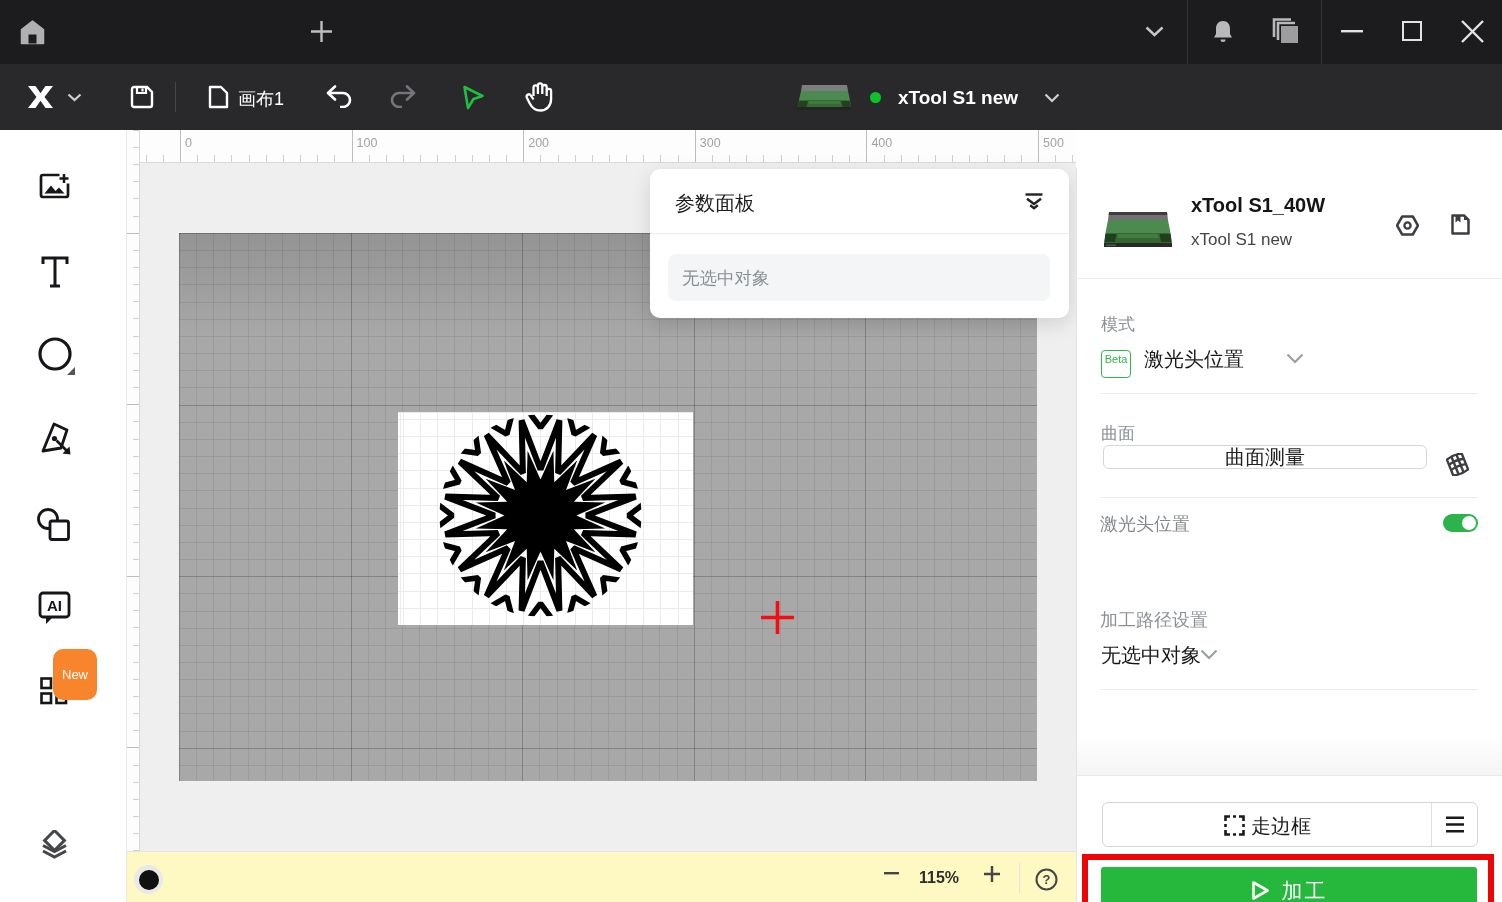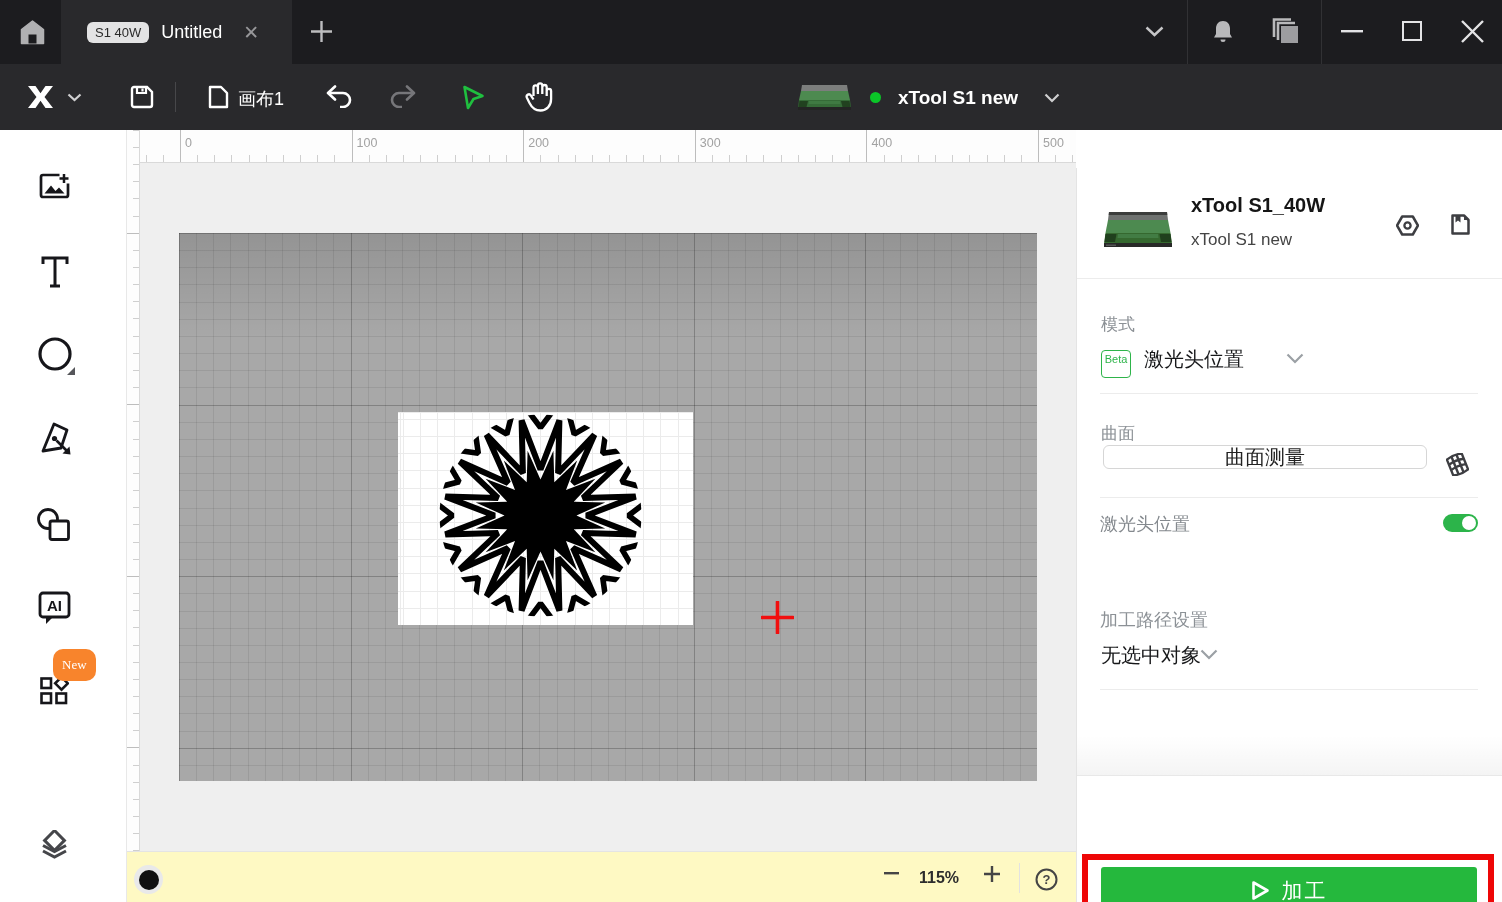--- a/index.html
+++ b/index.html
@@ -60,21 +60,21 @@
 #fpanel .pbox span { margin-left:14px; font-size:17.5px; color:#8a8f94; }
 
 #bottombar { left:105px; top:851px; width:971px; height:51px; background:#fef9c3; border-top:1px solid #e4e4e4; }
 #dotwrap { left:29px; top:13px; width:29px; height:29px; border-radius:50%; background:#e9e9e9; }
 #dot { left:4.5px; top:4.5px; width:20px; height:20px; border-radius:50%; background:#111; }
 .zoomtext { left:804px; top:17px; width:60px; text-align:center; font-size:16px; color:#2c2c2c; font-weight:bold; }
 .bsep { left:914px; top:11px; width:1px; height:30px; background:#e2e2e2; }
 
 #sidebar { left:0; top:130px; width:127px; height:772px; background:#fff; border-right:1px solid #e8e8e8; }
 .sic { position:absolute; left:40px; }
-#newbadge { left:53px; top:519px; background:#f8842c; color:#fff; font-size:13px; padding:8px 9px; border-radius:10px;font-family:Liberation Serif, serif; }
+#newbadge { left:53px; top:519px; background:#f8842c; color:#fff; font-size:13px; padding:18px 9px; border-radius:10px; }
 
 #rpanel { left:1076px; top:130px; width:426px; height:772px; background:#fff; border-left:1px solid #e4e4e4;margin-top:38px; }
 .rp { position:absolute; }
 .rdiv { position:absolute; background:#ececec; height:1px; }
 .rlabel { position:absolute; font-size:17px; color:#8c9196; }
 #toggle { left:366px; top:346px; width:35px; height:18px; border-radius:9px; background:#2cb44a; }
 #toggle::after { content:""; position:absolute; right:2px; top:2px; width:14px; height:14px; border-radius:50%; background:#fff; }
 #xybox { left:24px; top:378px; width:377px; height:47px; background:#f4f5f7; border-radius:6px; font-size:18px; color:#38393b; }
 #btn-border { left:25px; top:634px; width:376px; height:45px; border:1px solid #d6d6d6; border-radius:6px; background:#fff; }
 #redframe { left:4.5px; top:686px; width:412px; height:75px; border:6.3px solid #ee0606; }
@@ -118,20 +118,32 @@
       <span class="rnum" style="left:594.8px;top:6px">300</span>
       <span class="rnum" style="left:766.4px;top:6px">400</span>
       <span class="rnum" style="left:938.0px;top:6px">500</span>
       <span class="rnum rnumv" style="left:2px;width:24px;text-align:center;top:81.6px">0</span>
       <span class="rnum rnumv" style="left:2px;width:24px;text-align:center;top:253.2px">100</span>
       <span class="rnum rnumv" style="left:2px;width:24px;text-align:center;top:424.8px">200</span>
       <span class="rnum rnumv" style="left:2px;width:24px;text-align:center;top:596.4px">300</span>
     </div>
   </div>
 
+  <div id="fpanel" class="abs">
+    <div class="ptitle">参数面板</div>
+    <svg style="position:absolute;right:25px;top:24px" width="20" height="17" viewBox="0 0 20 17">
+      <path d="M1.5 1.5 L18.5 1.5" stroke="#222" stroke-width="2.4" fill="none"></path>
+      <path d="M3 5.8 L10 11 L17 5.8" stroke="#222" stroke-width="2.4" fill="none"></path>
+      <path d="M6.2 12.2 L10 15.2 L13.8 12.2" stroke="#222" stroke-width="2.4" fill="none"></path>
+    </svg>
+    <div class="pdiv"></div>
+    <div class="pbox">
+        <span>无选中对象</span>
+      </div>
+  </div>
 
   <div id="bottombar" class="abs">
     <div id="dotwrap" class="abs">
         <div id="dot" class="abs"></div>
       </div>
     <svg class="abs" style="left:779px;top:20px" width="15" height="3">
         <rect width="15" height="2.4" fill="#454545"></rect>
       </svg>
     <div class="zoomtext abs">115%</div>
     <svg class="abs" style="left:879px;top:14px" width="16" height="16">
@@ -233,35 +245,41 @@
     <div id="toggle" class="rp"></div>
     <div class="rlabel" style="left:23px;top:440px;font-size:18px">加工路径设置</div>
     <div class="rp" style="left:24px;top:474px;font-size:20px;color:#17181a">无选中对象</div>
     <svg class="rp" style="left:123px;top:481px" width="18" height="11" viewBox="0 0 18 11">
       <path d="M1.5 1.5 L9 9 L16.5 1.5" fill="none" stroke="#9ba0a5" stroke-width="2.2"></path>
     </svg>
     <div class="rdiv" style="left:23px;top:521px;width:378px"></div>
 
     <div id="shadowgrad"></div>
     <div id="shadowline"></div>
+    <div id="btn-border" class="rp">
+      <svg style="position:absolute;left:121px;top:12px" width="21" height="21" viewBox="0 0 21 21">
+        <path d="M1.5 6 V1.5 H6 M15 1.5 H19.5 V6 M19.5 15 V19.5 H15 M6 19.5 H1.5 V15" fill="none" stroke="#1a1a1a" stroke-width="2.6"></path>
+        <path d="M9 1.5 H12 M9 19.5 H12 M1.5 9 V12 M19.5 9 V12" stroke="#1a1a1a" stroke-width="2.6"></path>
+      </svg>
+      <span style="position:absolute;left:148px;top:10px;font-size:20px;color:#1c1c1c">走边框</span>
+      <div style="position:absolute;left:328px;top:0;width:1px;height:43px;background:#e0e0e0"></div>
+      <svg style="position:absolute;left:343px;top:13px" width="18" height="17" viewBox="0 0 18 17">
+        <path d="M0 1.7 H18 M0 8.5 H18 M0 15.3 H18" stroke="#1a1a1a" stroke-width="2.6"></path>
+      </svg>
+    </div>
     <div id="redframe" class="rp"></div>
     <div id="btn-go" class="rp">
       <svg width="19" height="21" viewBox="0 0 19 21">
         <path d="M2.5 2.5 L16.5 10.5 L2.5 18.5 Z" fill="none" stroke="#fff" stroke-width="2.6" stroke-linejoin="round"></path>
       </svg>
       <span>加工</span>
     </div>
   </div>
 
   <div id="topbar" class="abs">
-    <div id="tab" class="abs">
-      <span class="badge-s1">S1 40W</span>
-      <span class="tab-title">Untitled</span>
-      <span class="tab-x">✕</span>
-    </div>
     <svg id="home-ic" class="abs" width="27" height="27" viewBox="0 0 27 27">
       <path d="M2.5 10.5 L13.5 2 L24.5 10.5 V24.5 H2.5 Z" fill="#b0b0b2" stroke="#b0b0b2" stroke-width="1.5" stroke-linejoin="round"></path>
       <rect x="9.5" y="15.5" width="8" height="9" fill="#1c1c1f"></rect>
     </svg>
     <svg id="plus-ic" class="abs" width="23" height="23" viewBox="0 0 23 23">
       <path d="M11.5 1 V22 M1 11.5 H22" stroke="#bdbdbf" stroke-width="2.4"></path>
     </svg>
     <div class="win-sep abs" style="left:1187px"></div>
     <div class="win-sep abs" style="left:1321px"></div>
     <svg class="abs" style="left:1145px;top:26px" width="19" height="11" viewBox="0 0 19 11">

